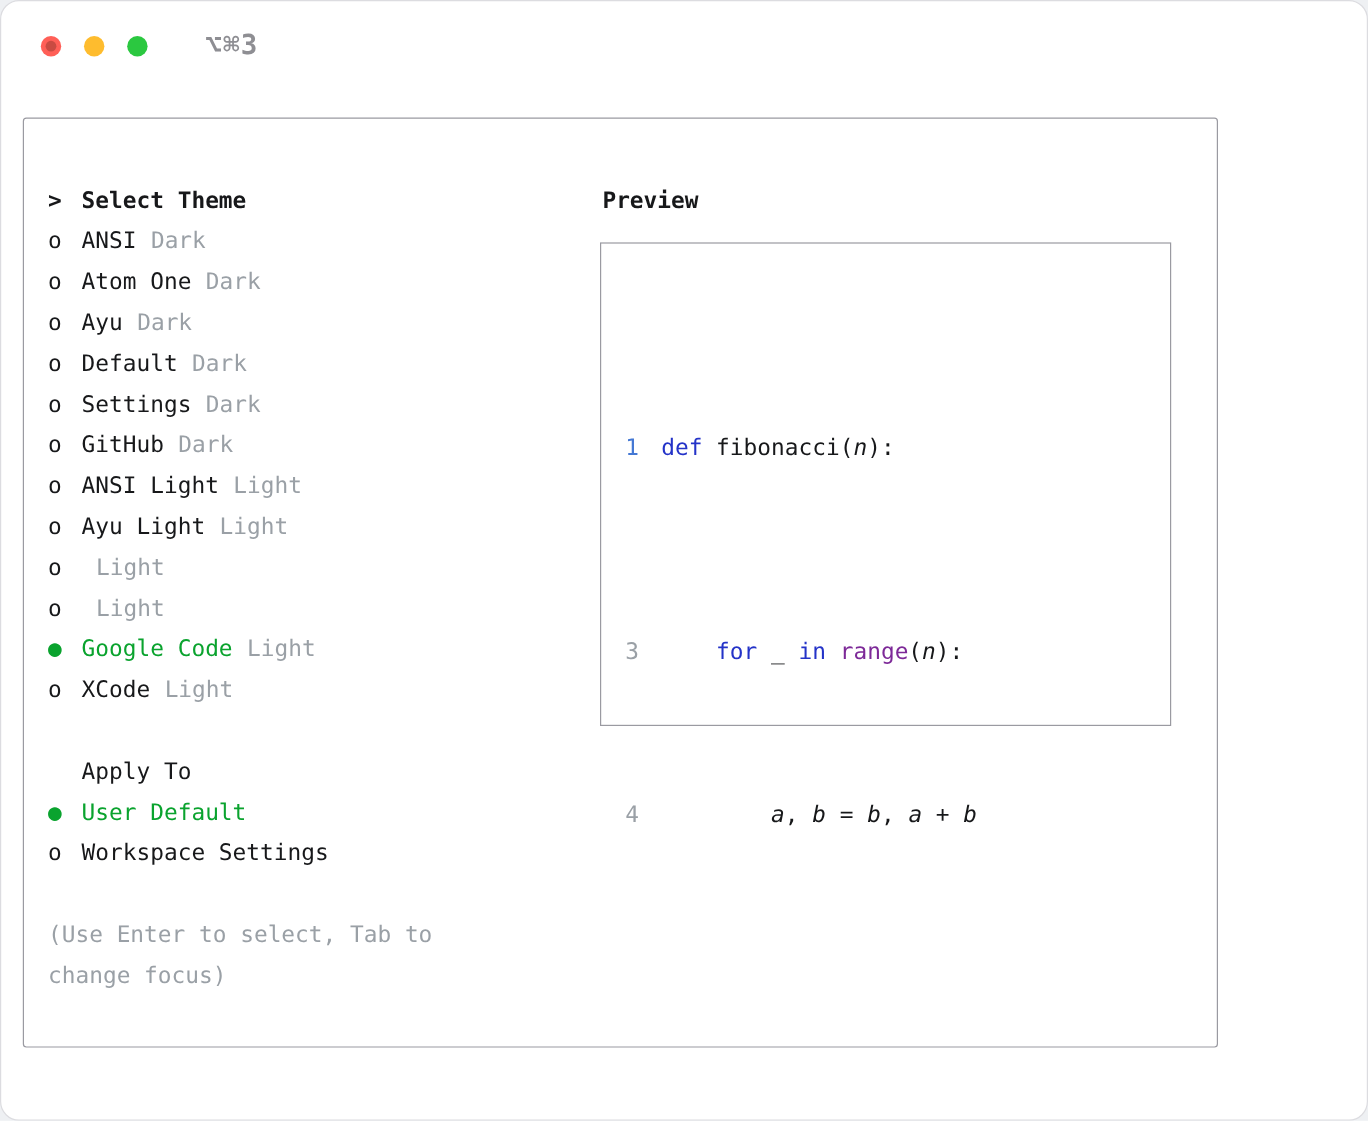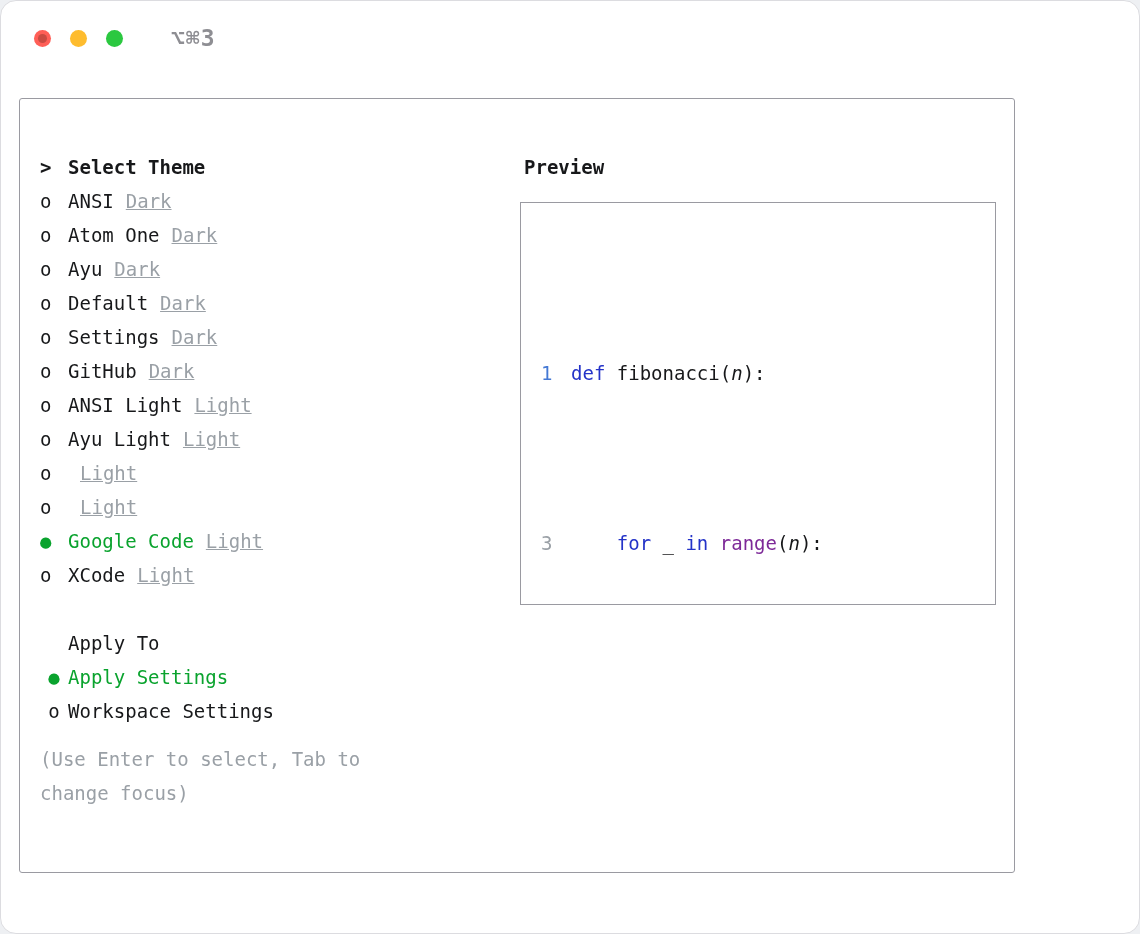--- a/index.html
+++ b/index.html
@@ -42,36 +42,36 @@
     border-radius: 3px;
     background: #fff;
   }
   .selector {
     position: absolute; left: 20px; top: 51px;
     font-size: 19px; line-height: 34px;
   }
   .row { display: flex; white-space: pre; }
   .marker { width: 28px; flex: 0 0 28px; }
   .hdr { font-weight: bold; }
-  .tvariant { color: var(--gray, #9aa0a6); margin-left: 12px; text-decoration: underline; }
+  .tvariant { color: var(--gray, #9aa0a6); margin-left: 12px; }
   .theme-row .tname { color: var(--text, #17181a); }
   .theme-row.sel .tname, .theme-row.sel .marker,
   .opt-row.sel .olabel, .opt-row.sel .marker { color: var(--sel, #0aa32e); }
-  .apply-block { margin-top: 34px; text-align: center; }
+  .apply-block { margin-top: 34px; }
   .hint {
-    margin-top: 14px; width: 384px;
+    margin-top: 34px; width: 384px;
     color: var(--gray, #9aa0a6);
   }
   
   .preview-title {
-    position: absolute; left: 504px; top: 51px;
+    position: absolute; left: 482px; top: 51px;
     font-size: 19px; line-height: 34px; font-weight: bold;
   }
   .preview-box {
-    position: absolute; left: 500px; top: 103px;
+    position: absolute; left: 480px; top: 103px;
     width: 476px; height: 403px;
     border: 1px solid var(--border, #9a9aa1);
     background: #fff;
   }
   .codewrap {
     position: absolute; left: 20px; top: 51px;
     font-size: 19px; line-height: 34px; white-space: pre;
   }
   .ln {
     display: inline-block; width: 14px; margin-right: 16px;
@@ -164,41 +164,42 @@
         <span class="tvariant">Light</span>
       </div>
 
       <div class="apply-block">
         <div class="row">
           <span class="marker"></span>
           <span>Apply To</span>
         </div>
         <div class="row opt-row sel">
           <span class="marker">●</span>
-          <span class="olabel">Apply Settings</span>
+          <span class="olabel">User Default</span>
         </div>
         <div class="row opt-row">
           <span class="marker">o</span>
           <span class="olabel">Workspace Settings</span>
         </div>
       </div>
 
       <div class="hint">(Use Enter to select, Tab to change focus)</div>
     </div>
 
     <div class="preview-title">Preview</div>
 
     <div class="preview-box">
       <div class="codewrap">
 
         <div class="code-line"><span class="ln ln-active">1</span><span class="tok-kw">def</span><span class="tok-pl"> fibonacci(</span><span class="tok-var">n</span><span class="tok-pl">):</span></div>
 
 
         <div class="code-line"><span class="ln">3</span><span class="tok-pl">    </span><span class="tok-kw">for</span><span class="tok-pl"> _ </span><span class="tok-kw">in</span><span class="tok-pl"> </span><span class="tok-fn">range</span><span class="tok-pl">(</span><span class="tok-var">n</span><span class="tok-pl">):</span></div>
 
+        <div class="code-line"><span class="ln">4</span><span class="tok-pl">        </span><span class="tok-var">a</span><span class="tok-pl">, </span><span class="tok-var">b</span><span class="tok-pl"> = </span><span class="tok-var">b</span><span class="tok-pl">, </span><span class="tok-var">a</span><span class="tok-pl"> + </span><span class="tok-var">b</span></div>
 
 
         
 
         
         
         
 
       </div>
     </div>

